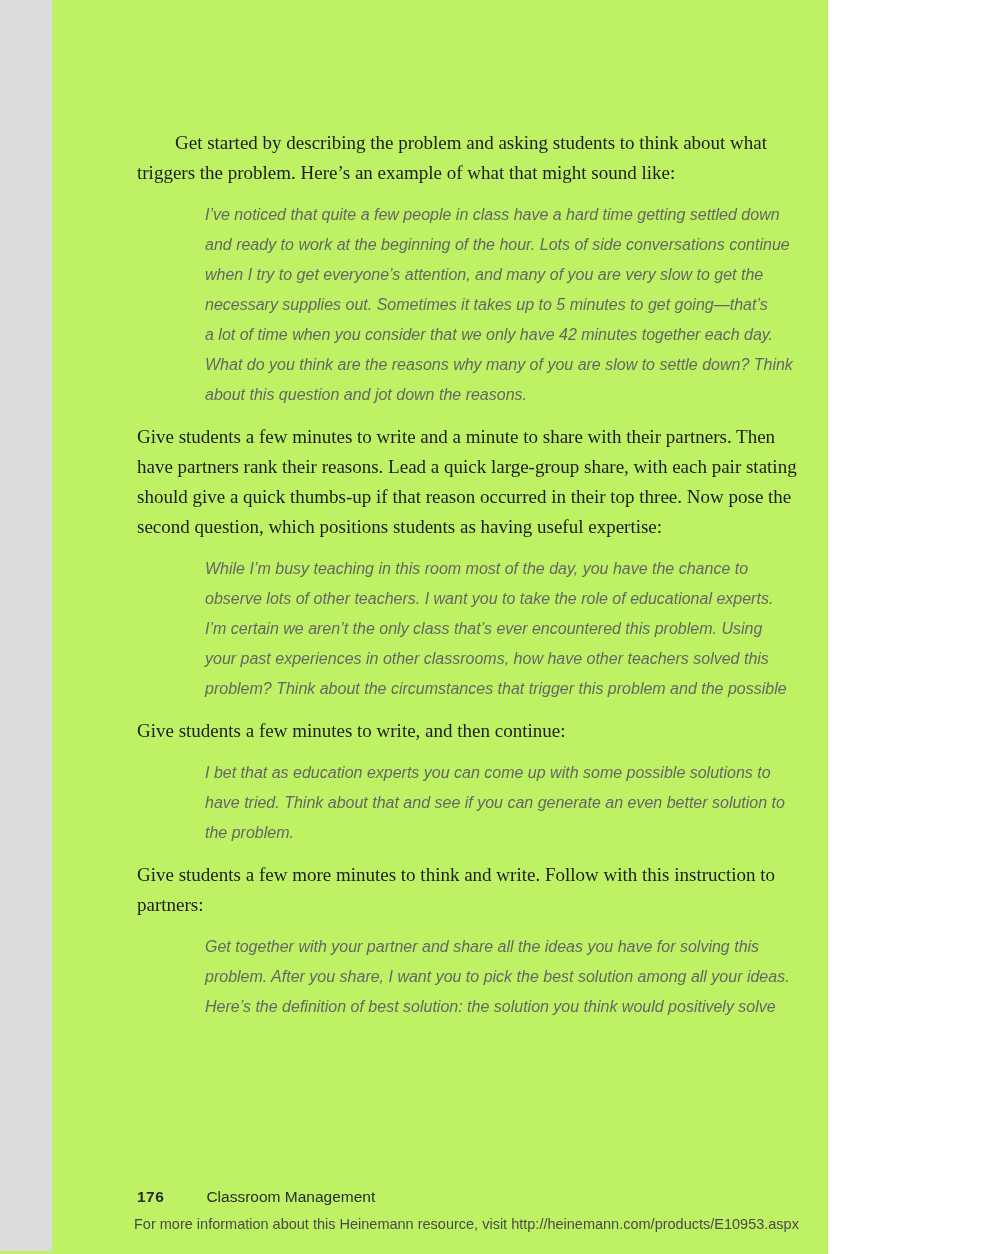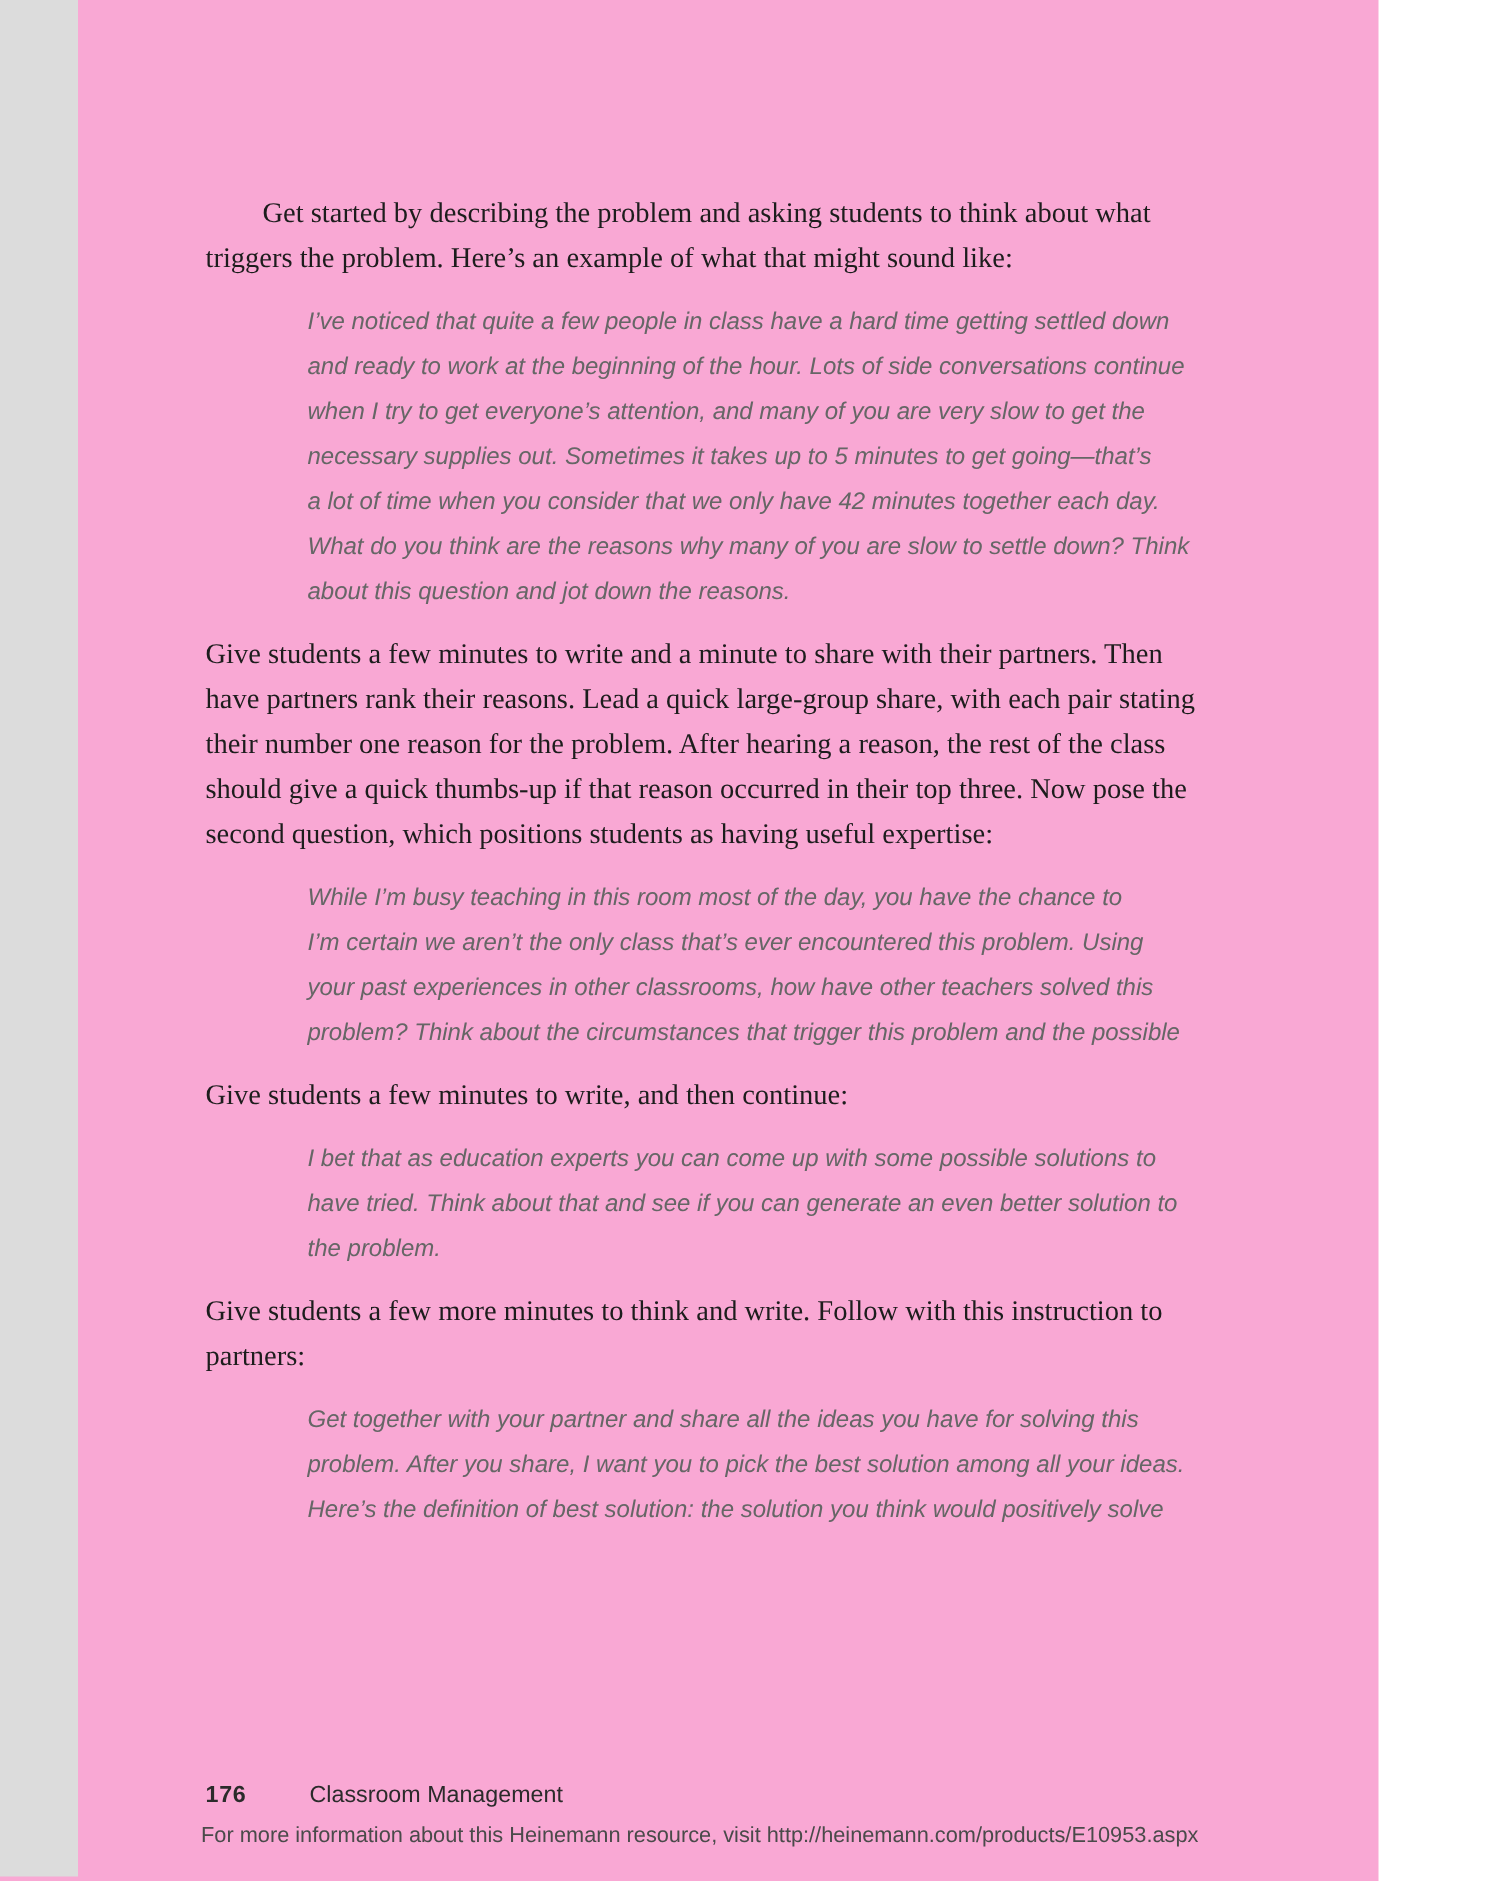--- a/index.html
+++ b/index.html
@@ -3,21 +3,21 @@
 <meta charset="utf-8">
 <style>
   html, body { margin: 0; padding: 0; }
   body {
     width: 1000px; height: 1254px;
     background: #ffffff;
     position: relative;
     overflow: hidden;
     font-family: "Liberation Sans", sans-serif;
   }
-  .page { position: absolute; inset: 0; width: 919px; height: 1254px; background: #f9a8d4; }
+  .page { position: absolute; inset: 0; width: 828px; height: 1254px; background: #bef264; }
   .margin-strip {
     position: absolute; left: 0; top: 0;
     width: 52px; height: 1251px;
     background: #dcdcdc;
   }
   .content {
     position: absolute; left: 137px; top: 128px; width: 780px;
   }
   .block { margin: 0 0 12px 0; }
   .block:last-child { margin-bottom: 5px; }
@@ -70,27 +70,27 @@
       <div class="line">when I try to get everyone’s attention, and many of you are very slow to get the</div>
       <div class="line">necessary supplies out. Sometimes it takes up to 5 minutes to get going—that’s</div>
       <div class="line">a lot of time when you consider that we only have 42 minutes together each day.</div>
       <div class="line">What do you think are the reasons why many of you are slow to settle down? Think</div>
       <div class="line">about this question and jot down the reasons.</div>
     </div>
 
     <div class="block block-body">
       <div class="line">Give students a few minutes to write and a minute to share with their partners. Then</div>
       <div class="line">have partners rank their reasons. Lead a quick large-group share, with each pair stating</div>
-      <div class="line">their number one reason for the problem. After hearing a reason, the rest of the class</div>
       <div class="line">should give a quick thumbs-up if that reason occurred in their top three. Now pose the</div>
       <div class="line">second question, which positions students as having useful expertise:</div>
     </div>
 
     <div class="block block-quote">
       <div class="line">While I’m busy teaching in this room most of the day, you have the chance to</div>
+      <div class="line">observe lots of other teachers. I want you to take the role of educational experts.</div>
       <div class="line">I’m certain we aren’t the only class that’s ever encountered this problem. Using</div>
       <div class="line">your past experiences in other classrooms, how have other teachers solved this</div>
       <div class="line">problem? Think about the circumstances that trigger this problem and the possible</div>
     </div>
 
     <div class="block block-body">
       <div class="line">Give students a few minutes to write, and then continue:</div>
     </div>
 
     <div class="block block-quote">

